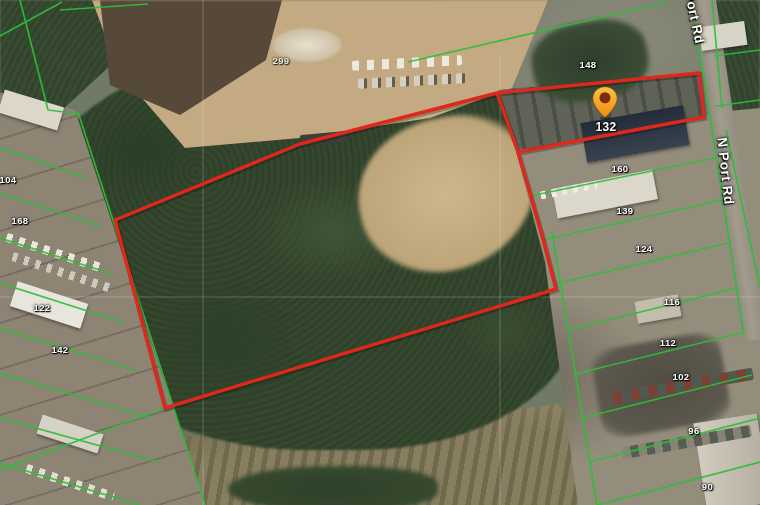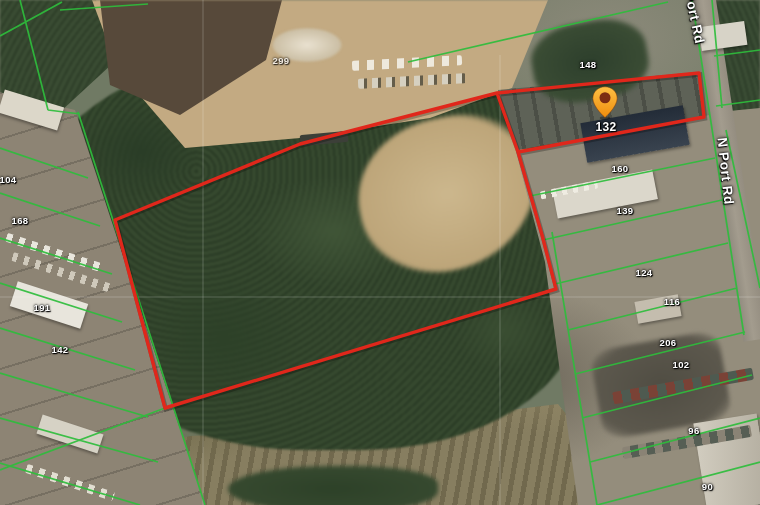--- a/index.html
+++ b/index.html
@@ -215,30 +215,30 @@
       M692,0 L744,335
       M712,0 L722,108 M714,56 L760,50 M716,106 L760,100 M726,130 L760,288"></path>
 
     <path fill="none" stroke="rgba(0,0,0,0.25)" stroke-width="4.5" transform="translate(1,1.5)" d="M115,220 L300,144 L497,93 L699,73 L704,117 L518,152 L542,235 L556,289 L165,408 Z M497,93 L518,152"></path>
     <path fill="none" stroke="var(--subject-boundary,#e0271b)" stroke-width="3.4" stroke-linejoin="round" d="M115,220 L300,144 L497,93 L699,73 L704,117 L518,152 L542,235 L556,289 L165,408 Z M497,93 L518,152"></path>
   </svg>
 
   <div id="labels">
       <span class="plabel" style="left: 8px; top: 179px;">104</span>
       <span class="plabel" style="left: 20px; top: 220px;">168</span>
-      <span class="plabel" style="left: 42px; top: 307px;">191</span>
+      <span class="plabel" style="left: 42px; top: 307px;">122</span>
       <span class="plabel" style="left: 60px; top: 349px;">142</span>
       <span class="plabel muted" style="left: 281px; top: 60px;">299</span>
       <span class="plabel" style="left: 588px; top: 64px;">148</span>
       <span class="plabel" style="left: 620px; top: 168px;">160</span>
       <span class="plabel" style="left: 625px; top: 210px;">139</span>
-      <span class="plabel" style="left: 644px; top: 272px;">124</span>
+      <span class="plabel" style="left: 644px; top: 248px;">124</span>
       <span class="plabel" style="left: 654px; top: 301px; padding-left: 36px;">116</span>
-      <span class="plabel" style="left: 668px; top: 342px;">206</span>
-      <span class="plabel" style="left: 681px; top: 364px;">102</span>
+      <span class="plabel" style="left: 668px; top: 342px;">112</span>
+      <span class="plabel" style="left: 681px; top: 376px;">102</span>
       <span class="plabel" style="left: 694px; top: 430px;">96</span>
       <span class="plabel" style="left: 691px; top: 486px; padding-left: 33px;">90</span>
       <span class="rlabel" style="left: 686px; top: -30px; transform: rotate(78deg);">N Port Rd</span>
       <span class="rlabel" style="left: 722px; top: 130px; transform: rotate(84deg);">N Port Rd</span>
     </div>
 
   <div class="pin-wrap">
     <svg width="26" height="34" viewBox="0 0 32 42">
       <defs>
         <linearGradient id="pg" x1="0" y1="0" x2="0" y2="1">

